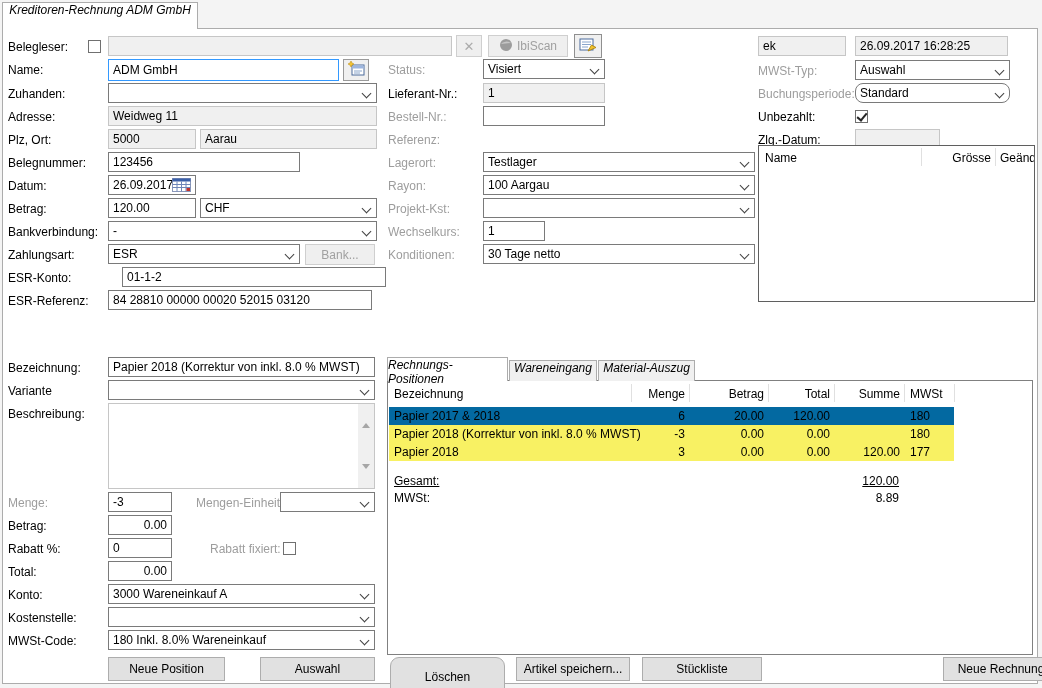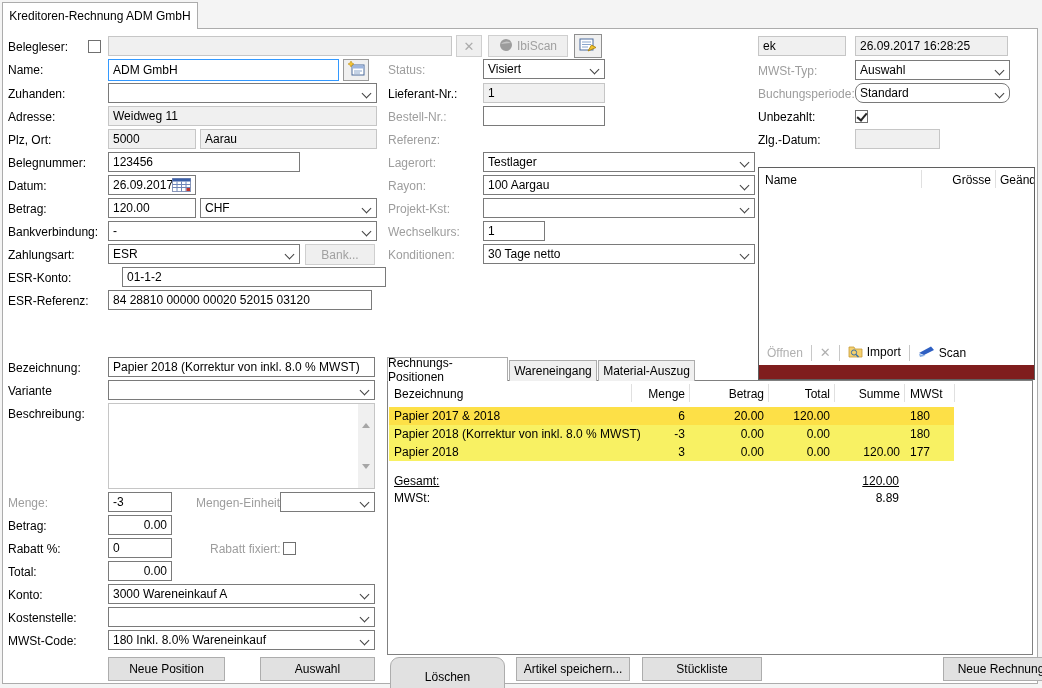--- a/index.html
+++ b/index.html
@@ -11,21 +11,21 @@
   .tb{position:absolute;box-sizing:border-box;background:#fff;border:1px solid #7A7A7A;height:20px;line-height:18px;padding:0 4px;white-space:nowrap;overflow:hidden;}
   .tb.dis{background:#F0F0F0;border-color:#C6C6C6;}
   .tb.r{text-align:right;}
   .tb.focus{border:1px solid #3399FF;}
   .dd{position:absolute;box-sizing:border-box;background:#fff;border:1px solid #7A7A7A;height:20px;line-height:18px;padding:0 18px 0 4px;white-space:nowrap;overflow:hidden;}
   .chev{position:absolute;right:6px;top:6px;width:6px;height:6px;border-right:1px solid #404040;border-bottom:1px solid #404040;transform:rotate(45deg);}
   .btn{position:absolute;box-sizing:border-box;background:#E1E1E1;border:1px solid #ADADAD;display:flex;align-items:center;justify-content:center;white-space:nowrap;}
   .btn.dis{background:#EFEFEF;border-color:#CFCFCF;color:#A0A0A0;}
   .chk{position:absolute;box-sizing:border-box;width:13px;height:13px;background:#fff;border:1px solid #707070;}
   .chk.checked::after{content:"";position:absolute;left:3px;top:0px;width:4px;height:8px;border-right:2px solid #262626;border-bottom:2px solid #262626;transform:rotate(40deg);}
-  .panel-tab{position:absolute;box-sizing:border-box;display:flex;align-items:center;justify-content:center;}
+  .panel-tab{position:absolute;box-sizing:border-box;display:flex;align-items:flex-start;justify-content:center;font-style:italic;}
   .tab-active{background:#fff;border:1px solid #ACACAC;border-bottom:none;z-index:3;}
   .tab-idle{background:#F0F0F0;border:1px solid #ACACAC;border-bottom:none;z-index:1;}
   .sepv{width:1px;background:#C8C8C8;height:16px;}
   .hsep{position:absolute;background:#E0E0E0;width:1px;}
   .cell{position:absolute;line-height:18px;white-space:nowrap;overflow:hidden;box-sizing:border-box;}
   .cell.r{text-align:right;}
   .ul{text-decoration:underline;}
   .tri-up{width:0;height:0;border-left:4px solid transparent;border-right:4px solid transparent;border-bottom:5px solid #A6A6A6;}
   .tri-down{width:0;height:0;border-left:4px solid transparent;border-right:4px solid transparent;border-top:5px solid #A6A6A6;}
 </style>
@@ -153,21 +153,21 @@
 
   <div class="lbl dim" style="left:758px;top:84px;">Buchungsperiode:</div>
   <div class="dd" style="left:855px;top:83px;width:155px;border-radius:8px;"><span>Standard</span><span class="chev"></span></div>
 
   <div class="lbl" style="left:758px;top:107px;">Unbezahlt:</div>
   <div class="chk checked" style="left:855px;top:110px;"></div>
 
   <div class="lbl" style="left:758px;top:130px;">Zlg.-Datum:</div>
   <div class="tb dis" style="left:855px;top:129px;width:85px;"></div>
 
-  <div class="abs" style="left:758px;top:167px;width:277px;height:213px;background:#7f1d1d;border:1px solid #5F5F5F;overflow:hidden;">
+  <div class="abs" style="left:758px;top:145px;width:277px;height:157px;background:#84cc16;border:1px solid #5F5F5F;overflow:hidden;">
     <div class="abs" style="left:0;top:0;width:275px;height:22px;background:#fff;overflow:hidden;">
       <div class="cell" style="left:6px;top:3px;width:150px;">Name</div>
       <div class="hsep" style="left:162px;top:2px;height:18px;"></div>
       <div class="cell r" style="left:166px;top:3px;width:66px;">Grösse</div>
       <div class="hsep" style="left:236px;top:2px;height:18px;"></div>
       <div class="cell" style="left:241px;top:3px;width:60px;">Geändert</div>
     </div>
     <div class="abs" style="left:0;top:22px;width:275px;height:150px;background:#fff;"></div>
     <div class="abs" style="left:0;top:172px;width:275px;height:25px;display:flex;align-items:center;gap:8px;padding:0 8px;background:#fff;">
       <span style="color:#B0B0B0;">Öffnen</span>
@@ -256,21 +256,21 @@
       <div class="cell r" style="left:308px;top:4px;width:68px;">Betrag</div>
       <div class="hsep" style="left:380px;top:3px;height:18px;"></div>
       <div class="cell r" style="left:386px;top:4px;width:56px;">Total</div>
       <div class="hsep" style="left:446px;top:3px;height:18px;"></div>
       <div class="cell r" style="left:452px;top:4px;width:60px;">Summe</div>
       <div class="hsep" style="left:516px;top:3px;height:18px;"></div>
       <div class="cell" style="left:522px;top:4px;width:40px;">MWSt</div>
       <div class="hsep" style="left:566px;top:3px;height:18px;"></div>
     </div>
 
-    <div class="abs" style="left:1px;top:26px;width:565px;height:18px;background:#fde047;">
+    <div class="abs" style="left:1px;top:26px;width:565px;height:18px;background:#0369a1;">
       <div class="cell" style="left:5px;top:0;width:235px;">Papier 2017 &amp; 2018</div>
       <div class="cell r" style="left:200px;top:0;width:96px;">6</div>
       <div class="cell r" style="left:307px;top:0;width:68px;">20.00</div>
       <div class="cell r" style="left:385px;top:0;width:56px;">120.00</div>
       <div class="cell r" style="left:451px;top:0;width:60px;"></div>
       <div class="cell" style="left:521px;top:0;width:40px;">180</div>
     </div>
     <div class="abs" style="left:1px;top:44px;width:565px;height:18px;background:#F8F163;">
       <div class="cell" style="left:5px;top:0;width:265px;">Papier 2018 (Korrektur von inkl. 8.0 % MWST)</div>
       <div class="cell r" style="left:270px;top:0;width:26px;">-3</div>

